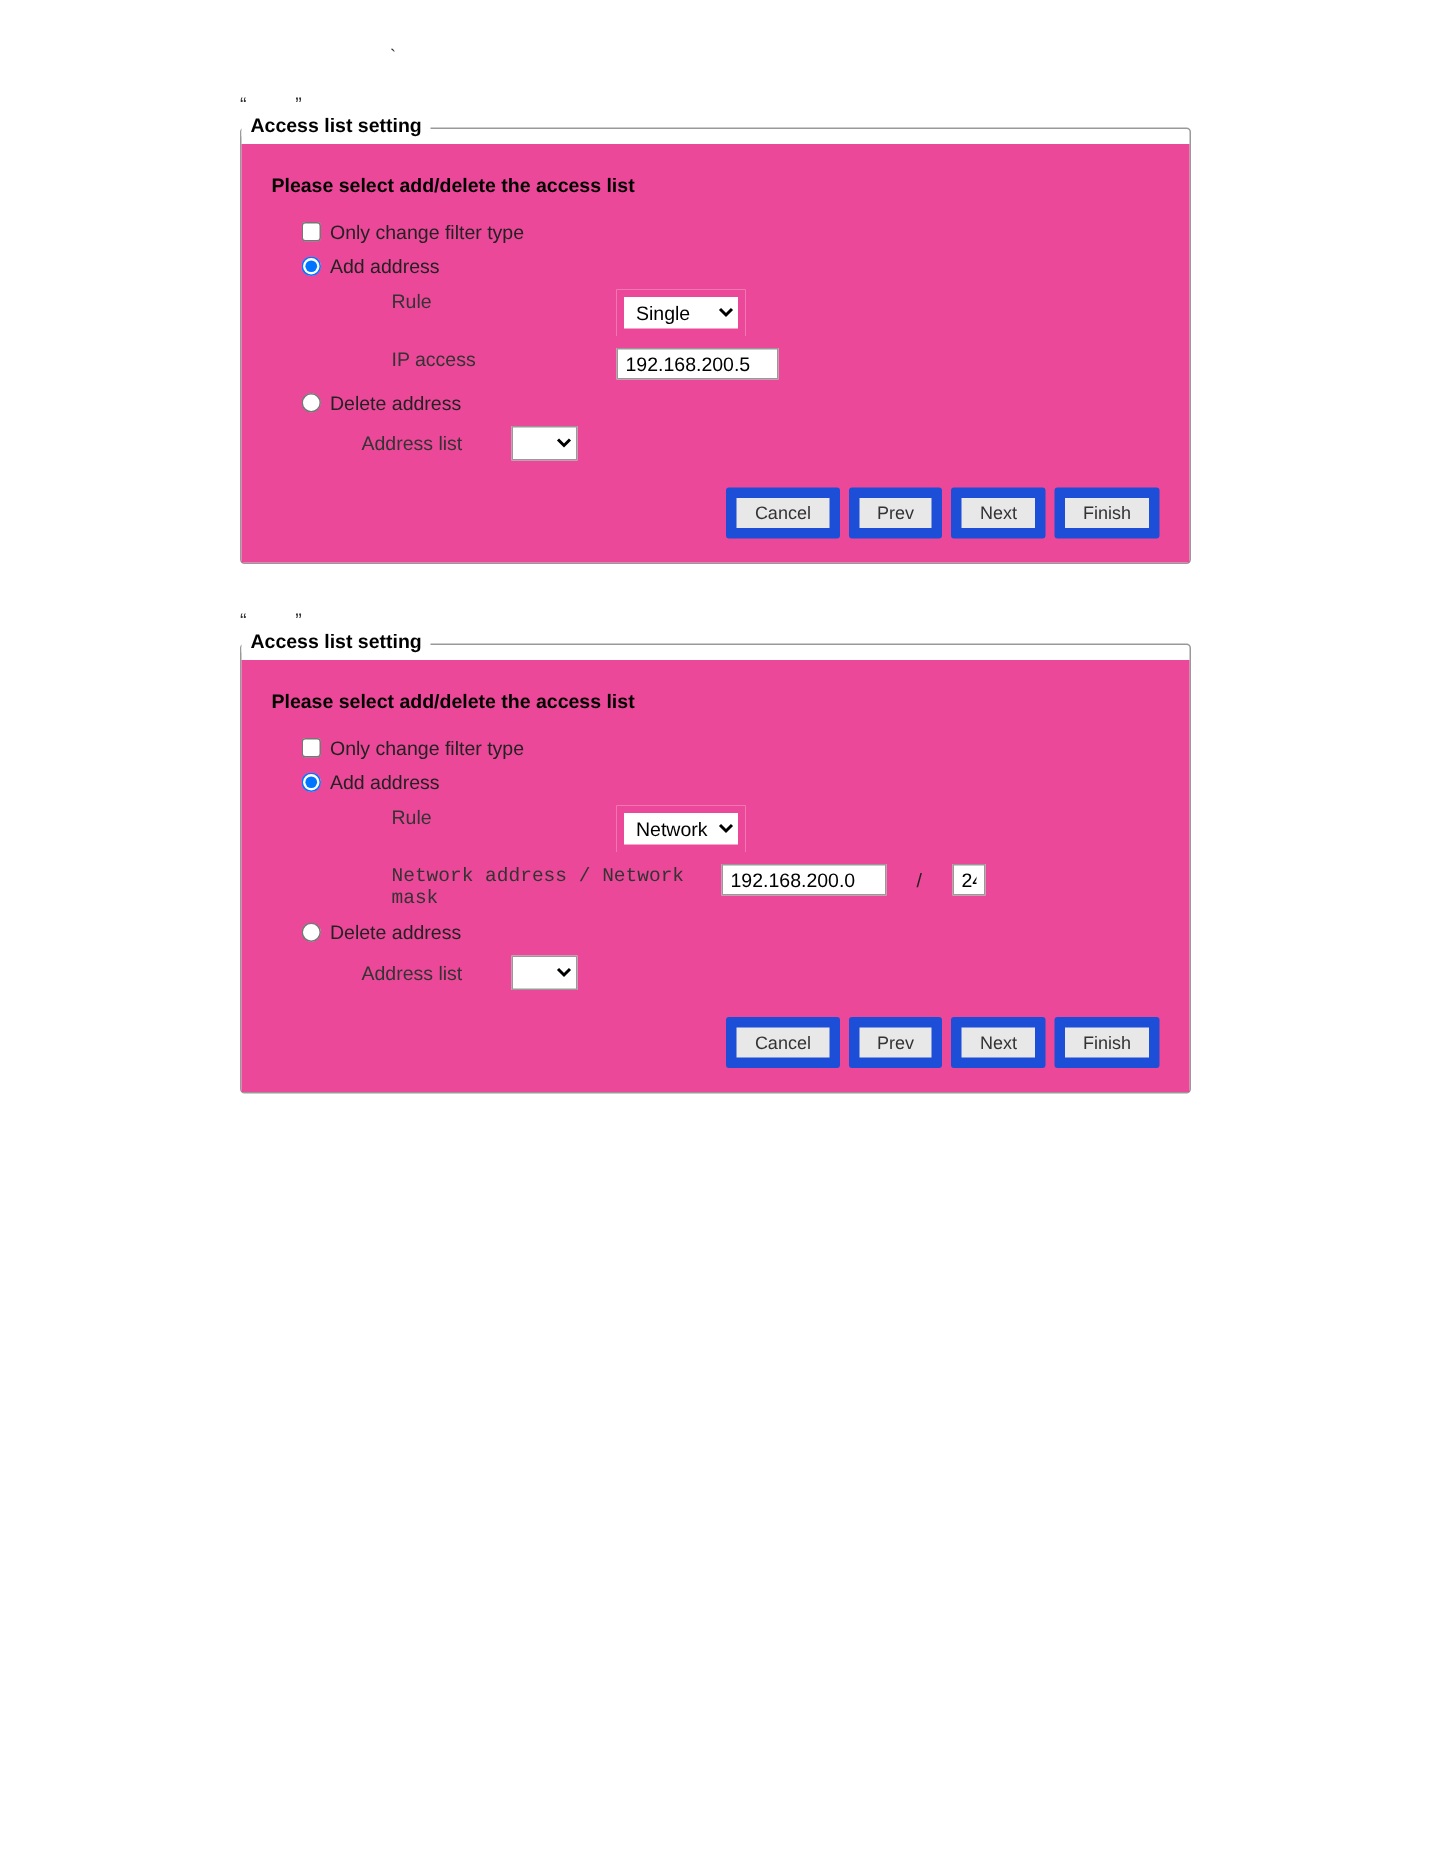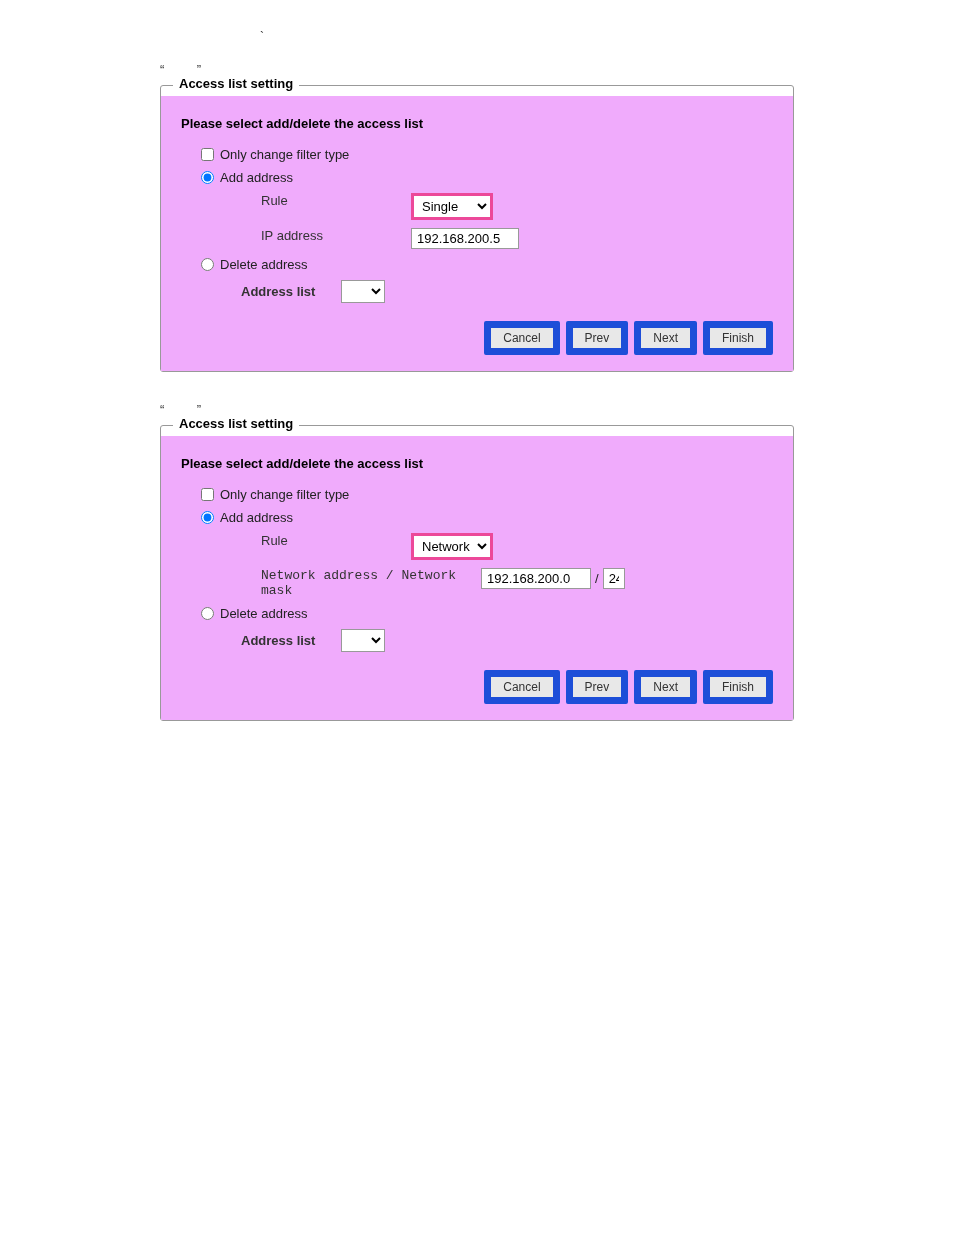--- a/index.html
+++ b/index.html
@@ -34,30 +34,30 @@
       border: 1px solid #999;
       border-radius: 3px;
       margin: 0 100px 30px 100px;
       padding: 0;
       position: relative;
     }
 
     .access-list-title {
       position: absolute;
       top: -10px;
-      left: 12px;
+      left: 0;
       background: #fff;
       padding: 0 6px;
       font-weight: bold;
       font-size: 13px;
       color: #000;
     }
 
     .access-list-inner {
-      background: #f0abfc;
+      background: #ec4899;
       padding: 20px 20px 16px 20px;
       margin-top: 10px;
     }
 
     .subtitle {
       font-weight: bold;
       font-size: 13px;
       margin-bottom: 16px;
       color: #000;
     }
@@ -103,21 +103,21 @@
     .field-input select {
       border: 1px solid #999;
       padding: 2px 4px;
       font-size: 13px;
       background: #fff;
     }
 
     .field-input .ip-mask-group {
       display: flex;
       align-items: center;
-      gap: 4px;
+      gap: 20px;
     }
 
     .field-input .ip-mask-group input[type="text"] {
       width: 110px;
     }
 
     .field-input .mask-input {
       width: 38px;
     }
 
@@ -142,38 +142,37 @@
       display: flex;
       align-items: center;
       margin-bottom: 8px;
       padding-left: 60px;
     }
 
     .addr-list-label {
       width: 100px;
       font-size: 13px;
       color: #333;
-      font-weight: bold;
     }
 
     .addr-list-select select {
       border: 1px solid #999;
       background: #fff;
       padding: 2px 20px 2px 4px;
       font-size: 13px;
       min-width: 40px;
     }
 
     .rule-select-group {
       display: flex;
       align-items: center;
     }
 
     .rule-select-group select {
-      border: 3px solid #ec4899;
+      border: 5px solid #ec4899;
       padding: 2px 4px;
       font-size: 13px;
       background: #fff;
     }
   </style>
 </head>
 <body>
 
 <div class="page-wrapper">
 
@@ -210,21 +209,21 @@
         <div class="field-input rule-select-group">
           <select>
             <option>Single</option>
             <option>Network</option>
             <option>Range</option>
           </select>
         </div>
       </div>
 
       <div class="field-row">
-        <div class="field-label">IP address</div>
+        <div class="field-label">IP access</div>
         <div class="field-input">
           <input type="text" style="width: 108px;" value="192.168.200.5">
         </div>
       </div>
 
       <div class="form-row">
         <label>
           <input type="radio" name="action1" style="">
           <span>Delete address</span>
         </label>

